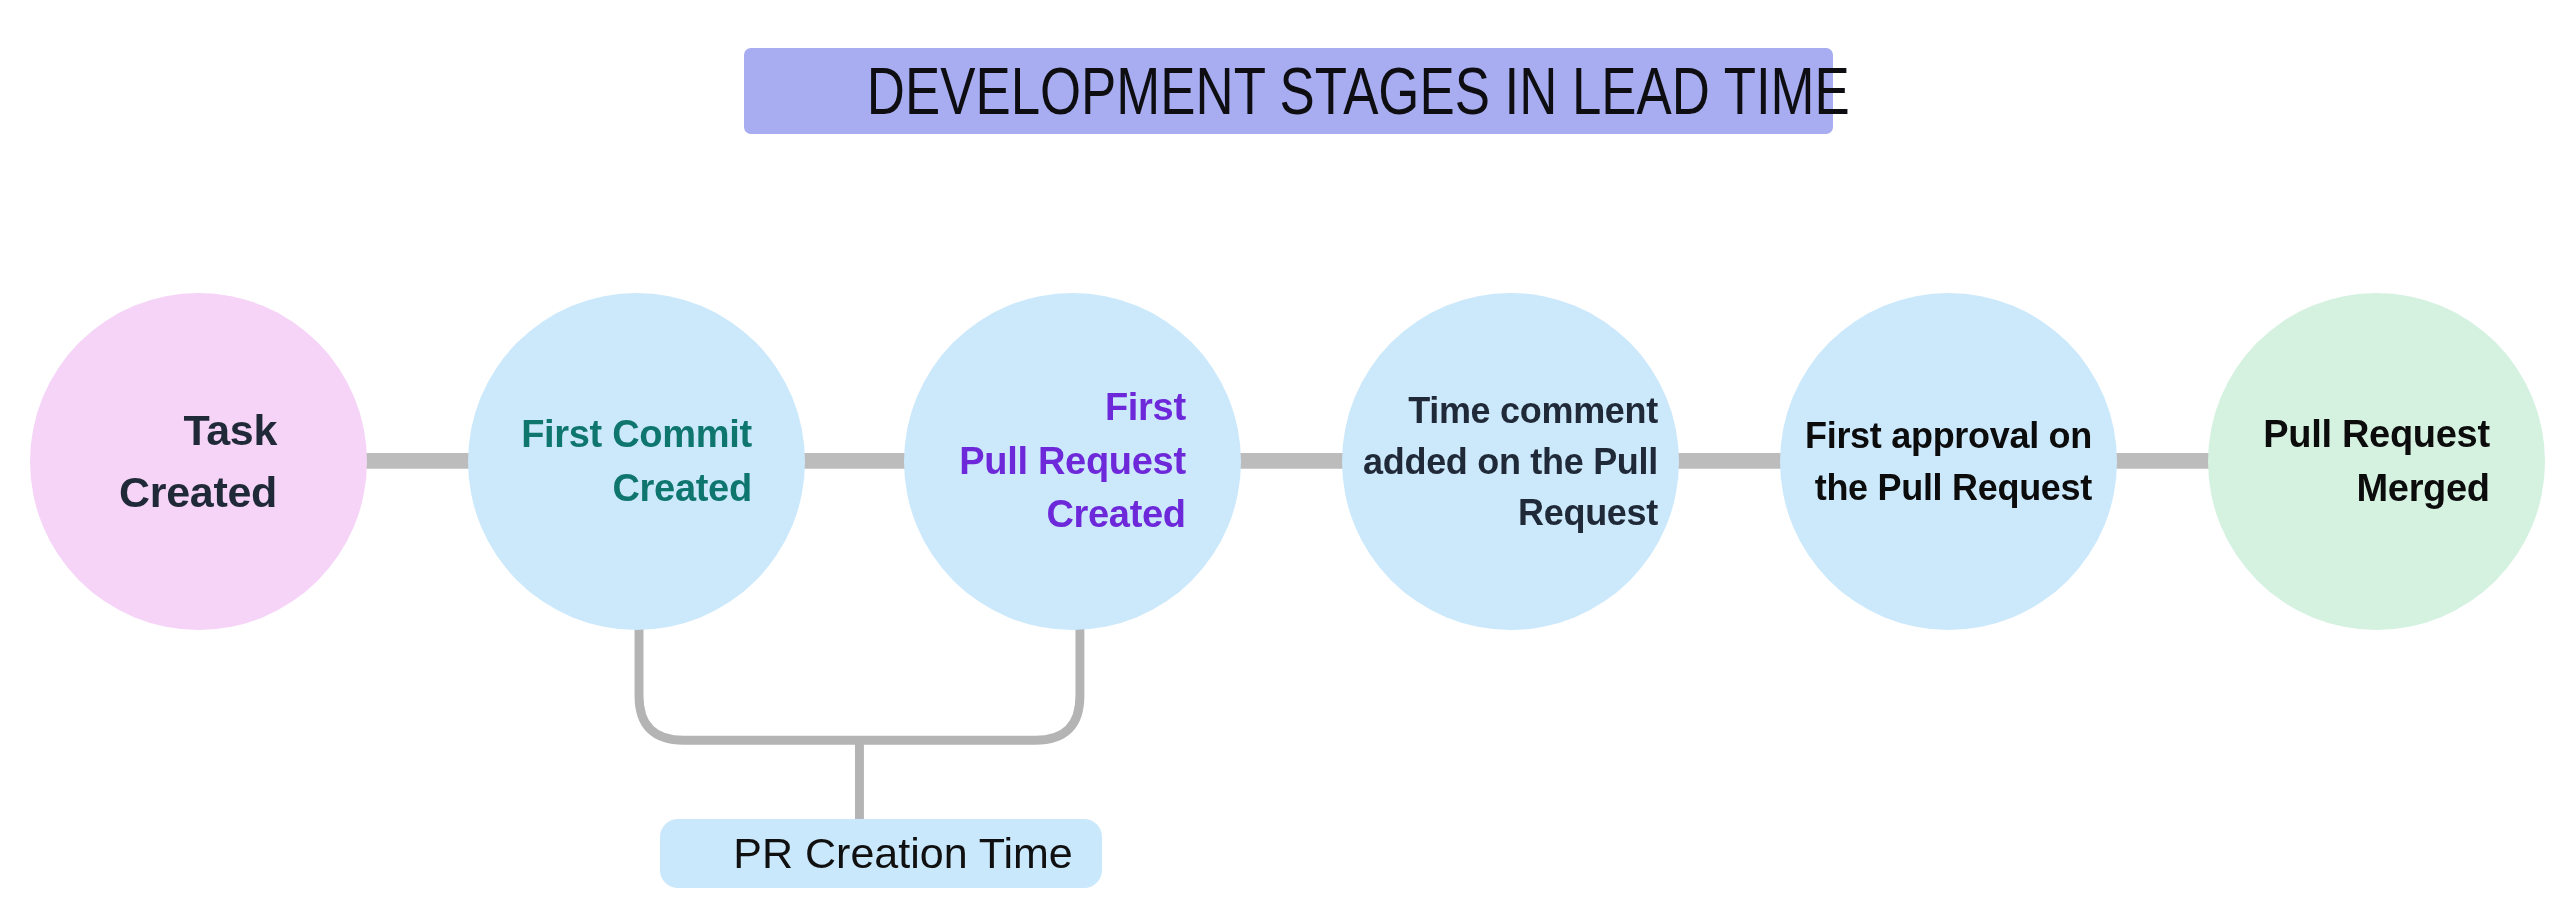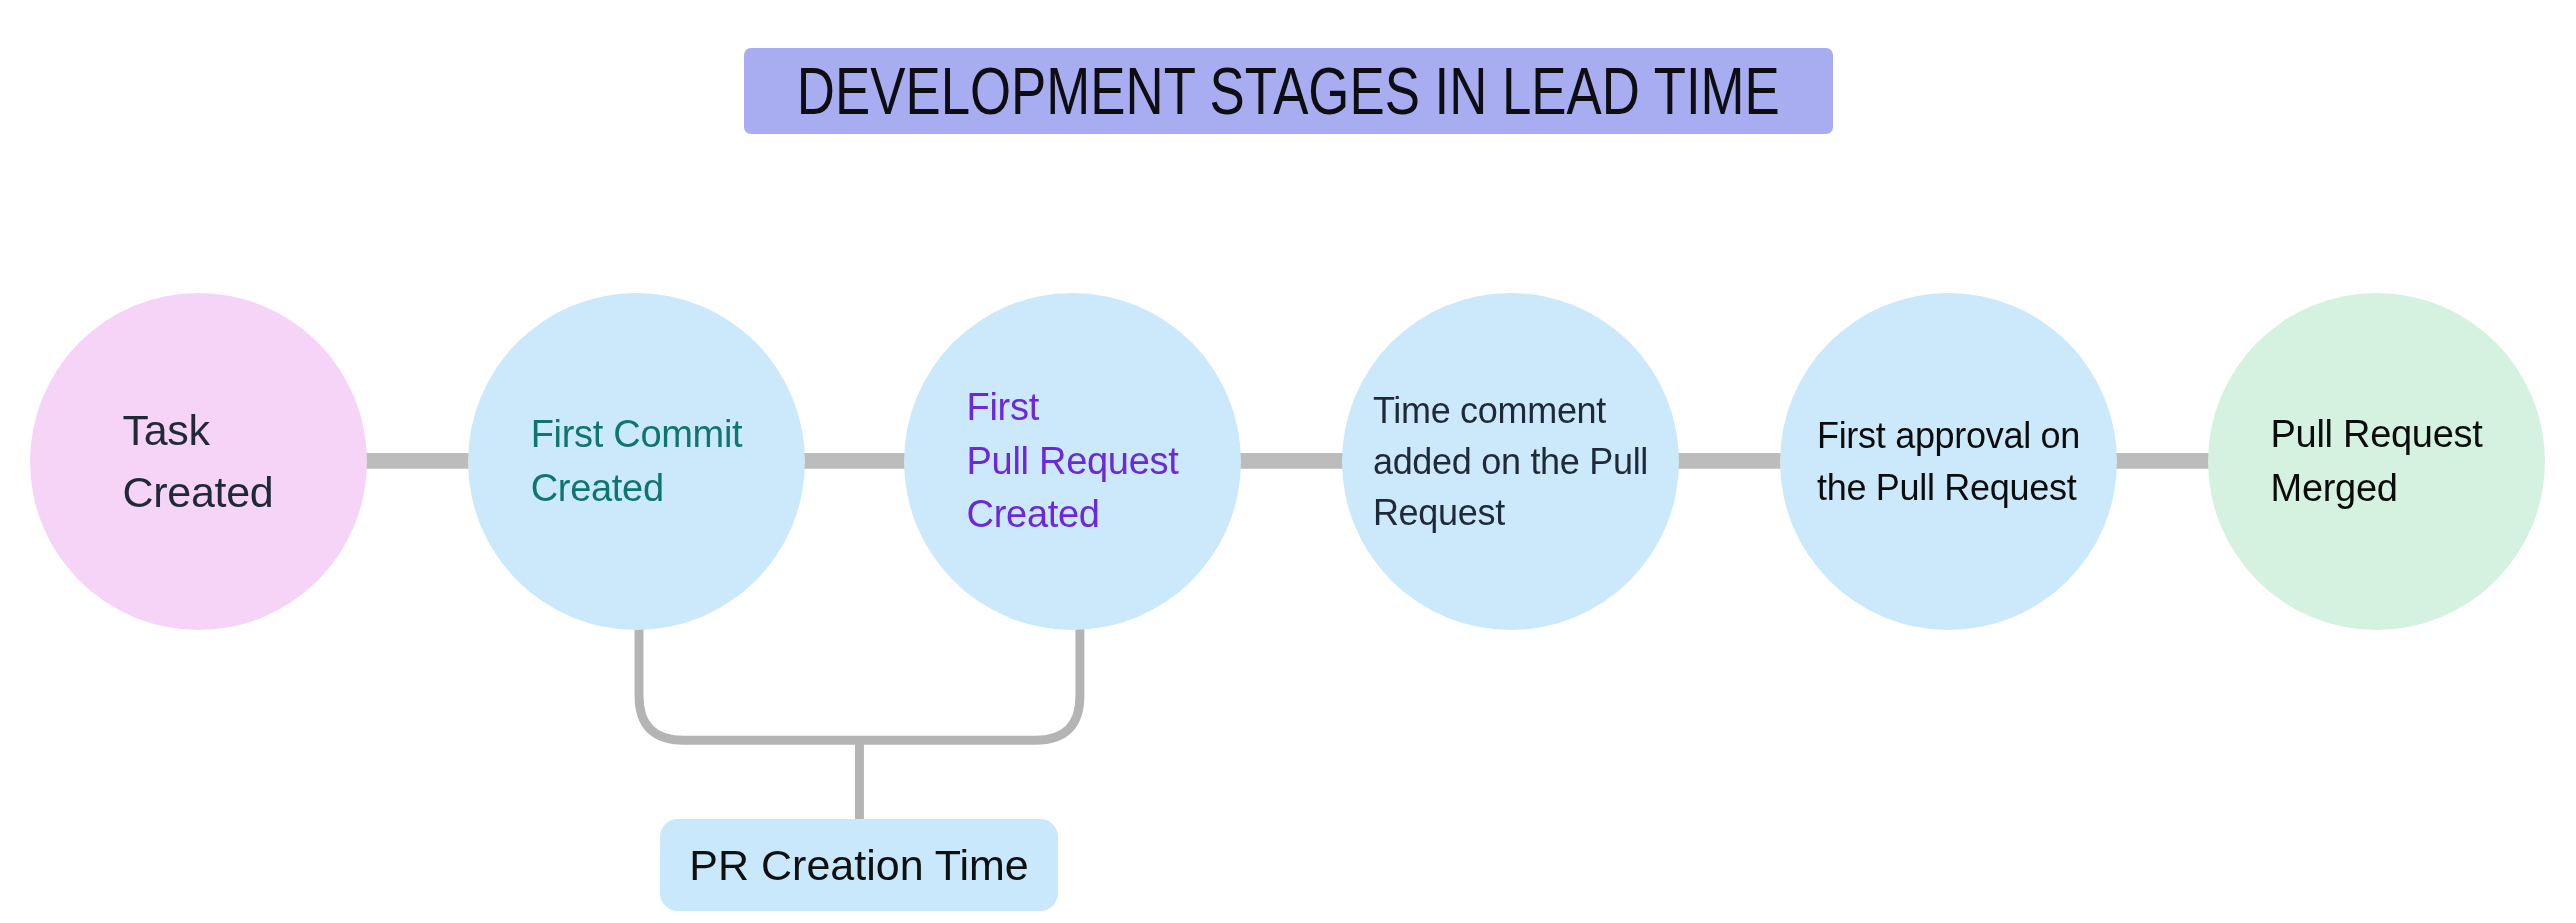--- a/index.html
+++ b/index.html
@@ -10,21 +10,21 @@
     background: #ffffff;
     overflow: hidden;
     font-family: "Liberation Sans", "DejaVu Sans", sans-serif;
   }
   
   .title-box {
     position: absolute;
     left: 744px; top: 48px;
     width: 1089px; height: 86px;
     border-radius: 6.9px;
-    display: flex; align-items: center; justify-content: center;
+    display: flex; align-items: center; justify-content: flex-start;
   }
   .title-text {
     font-size: 66px;
     font-weight: 500;
     letter-spacing: 0px;
     white-space: nowrap;
     transform: scaleX(0.80);
     transform-origin: center center;
   }
   
@@ -37,33 +37,34 @@
   
   .node {
     position: absolute;
     width: 337px; height: 337px;
     border-radius: 50%;
     display: flex; align-items: center; justify-content: center;
     z-index: 2;
   }
   .node-label {
     white-space: pre;
-    text-align: left;
-    font-weight: 400;
+    text-align: right;
+    font-weight: 700;
     line-height: 1.42;
     letter-spacing: -0.3px;
   }
   
   .annotation {
     position: absolute;
     left: 660px; top: 819px;
-    width: 398px; height: 92px;
+    width: 398px; height: 69px;
     border-radius: 18px;
     display: flex; align-items: center; justify-content: center;
     z-index: 3;
+    padding-left: 44px;
   }
   .annotation-text {
     font-size: 43px;
     font-weight: 400;
     white-space: nowrap;
   }
 </style>
 </head>
 <body>
 

